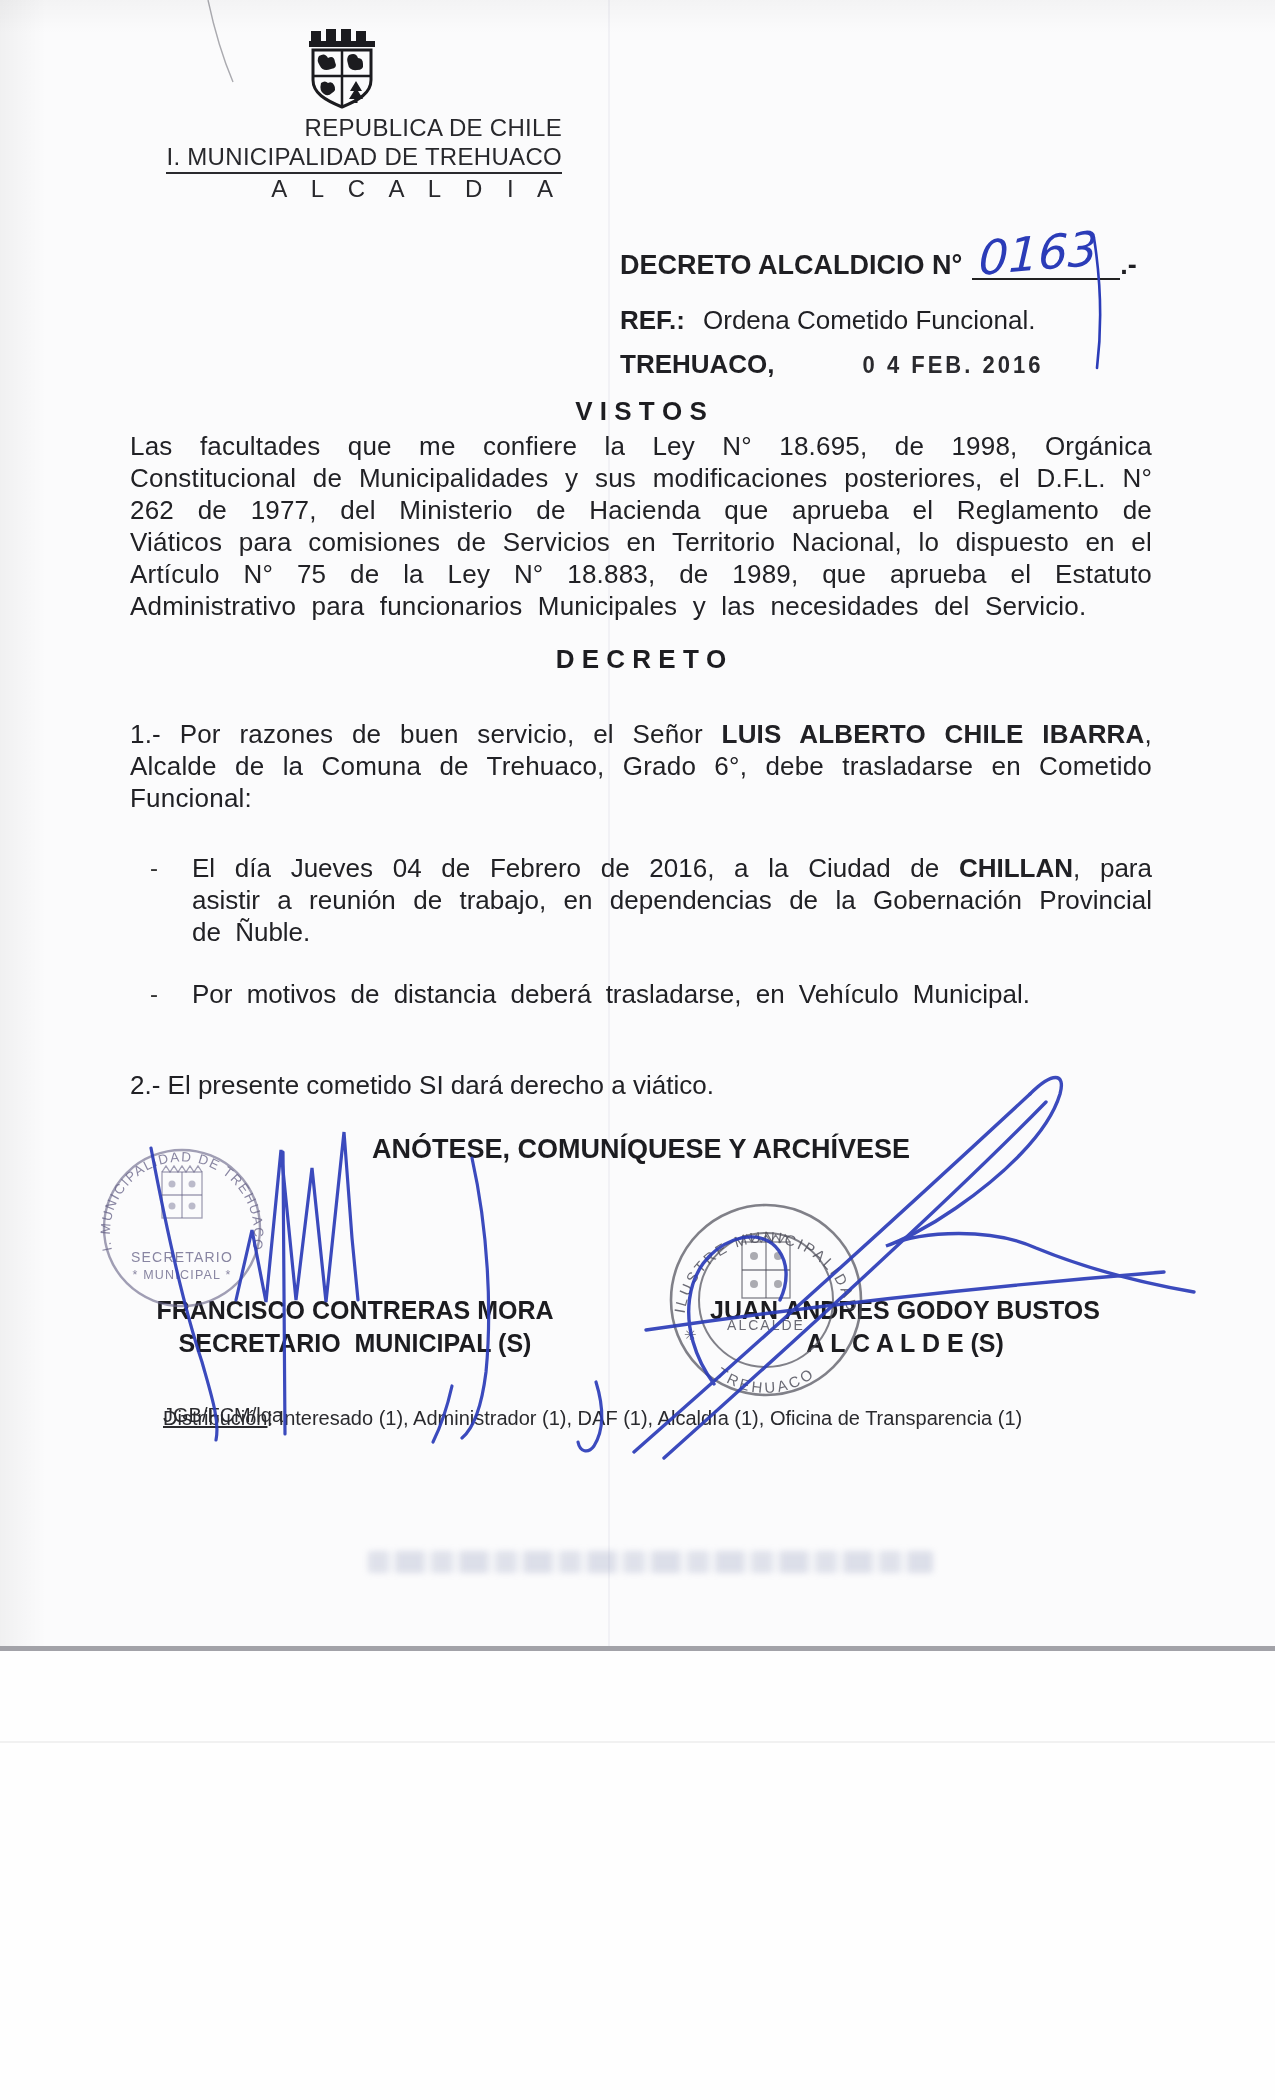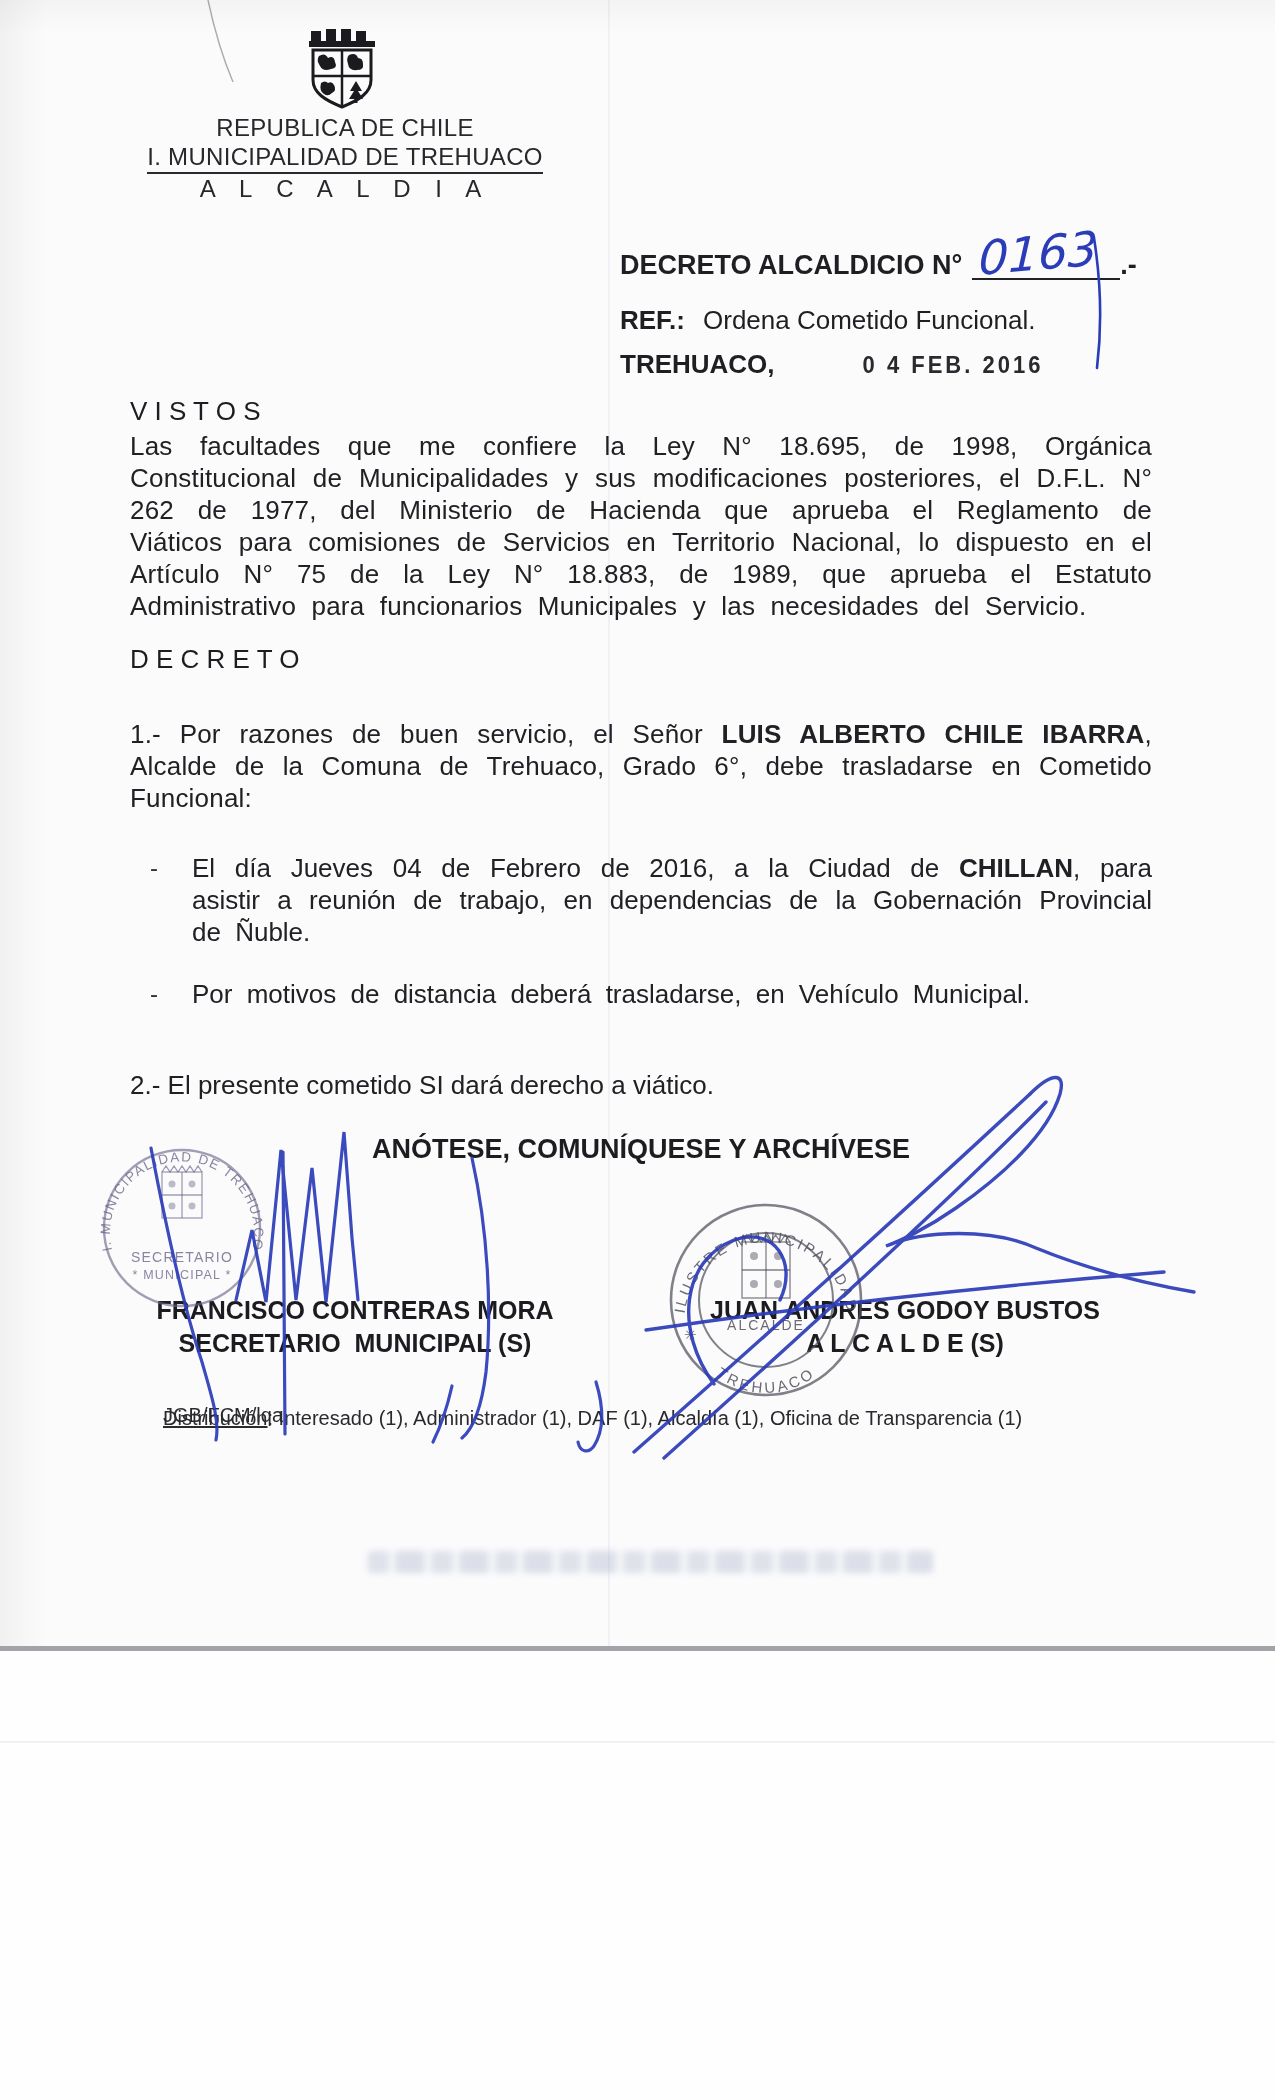--- a/index.html
+++ b/index.html
@@ -18,39 +18,39 @@
   .scan-edge{position:absolute; left:0; top:1646px; width:1275px; height:5px; background:#a2a2a8;}
   .faint-line{position:absolute; left:0; top:1741px; width:1275px; height:2px; background:rgba(0,0,0,0.05);}
   .fold-vertical{position:absolute; left:608px; top:0; width:2px; height:1646px; background:rgba(110,120,160,0.07);}
 
   .abs{position:absolute;}
   .b{font-weight:bold;text-align:right;}
   .pre{white-space:pre;}
   .u{border-bottom:2.5px solid #2a2a2e; padding-bottom:1px;}
 
   .crest{left:293px; top:28px; width:98px; height:84px;}
-  .letterhead{left:120px; top:114px; width:450px; text-align:center; font-size:24px; line-height:28.5px; color:#28282c; letter-spacing:0.3px;}
+  .letterhead{left:112px; top:114px; width:450px; text-align:right; font-size:24px; line-height:28.5px; color:#28282c; letter-spacing:0.3px;}
   .letterhead .muni{display:inline-block;}
   .letterhead .office{letter-spacing:9px; margin-top:1px;}
 
   .decree-block{left:620px; top:244px; width:600px; font-size:26px; color:#1f1f23;}
   .decree-line{height:48px; font-size:27px;}
   .number-slot{display:inline-block; position:relative; width:148px; height:34px; vertical-align:-6px; border-bottom:2.5px solid #222; margin-left:10px;}
   .handwritten{
     position:absolute; left:6px; bottom:-4px;
     font-family:"DejaVu Sans", sans-serif; font-style:italic;
     font-size:47px; color:#2b3cb8; transform:rotate(-5deg) skewX(-7deg);
     transform-origin:left bottom; line-height:1;
   }
   .ref-line{margin-top:13px;}
   .ref-line .lbl{margin-right:18px;}
   .city-line{margin-top:13px;}
   .datestamp{font-weight:bold; font-size:22px; letter-spacing:3px; color:#2a2a2e; margin-left:88px; transform:scaleY(1.05); display:inline-block;}
 
-  .h-center{left:130px; width:1022px; font-weight:normal; font-size:26px; white-space:pre; color:#1d1d21;}
+  .h-center{left:130px; width:1022px; text-align:center; font-weight:bold; font-size:26px; white-space:pre; color:#1d1d21;}
   .body-j{
     left:130px; width:1022px; margin:0; text-align:justify;
     font-size:26px; line-height:32px; word-spacing:8px; letter-spacing:0.2px; color:#212125;
   }
   .bullet{left:150px; width:1002px; display:flex;}
   .bullet .dash{width:42px; flex:0 0 42px; font-size:24px; color:#333; padding-top:2px;}
   .bullet .btxt{flex:1; margin:0; text-align:justify; font-size:26px; line-height:32px; word-spacing:7px; color:#212125;}
   .plain{font-size:26px; color:#212125;}
 
   .closing{left:130px; top:1134px; width:1022px; text-align:center; font-weight:bold; font-size:27px; color:#1d1d21;}

